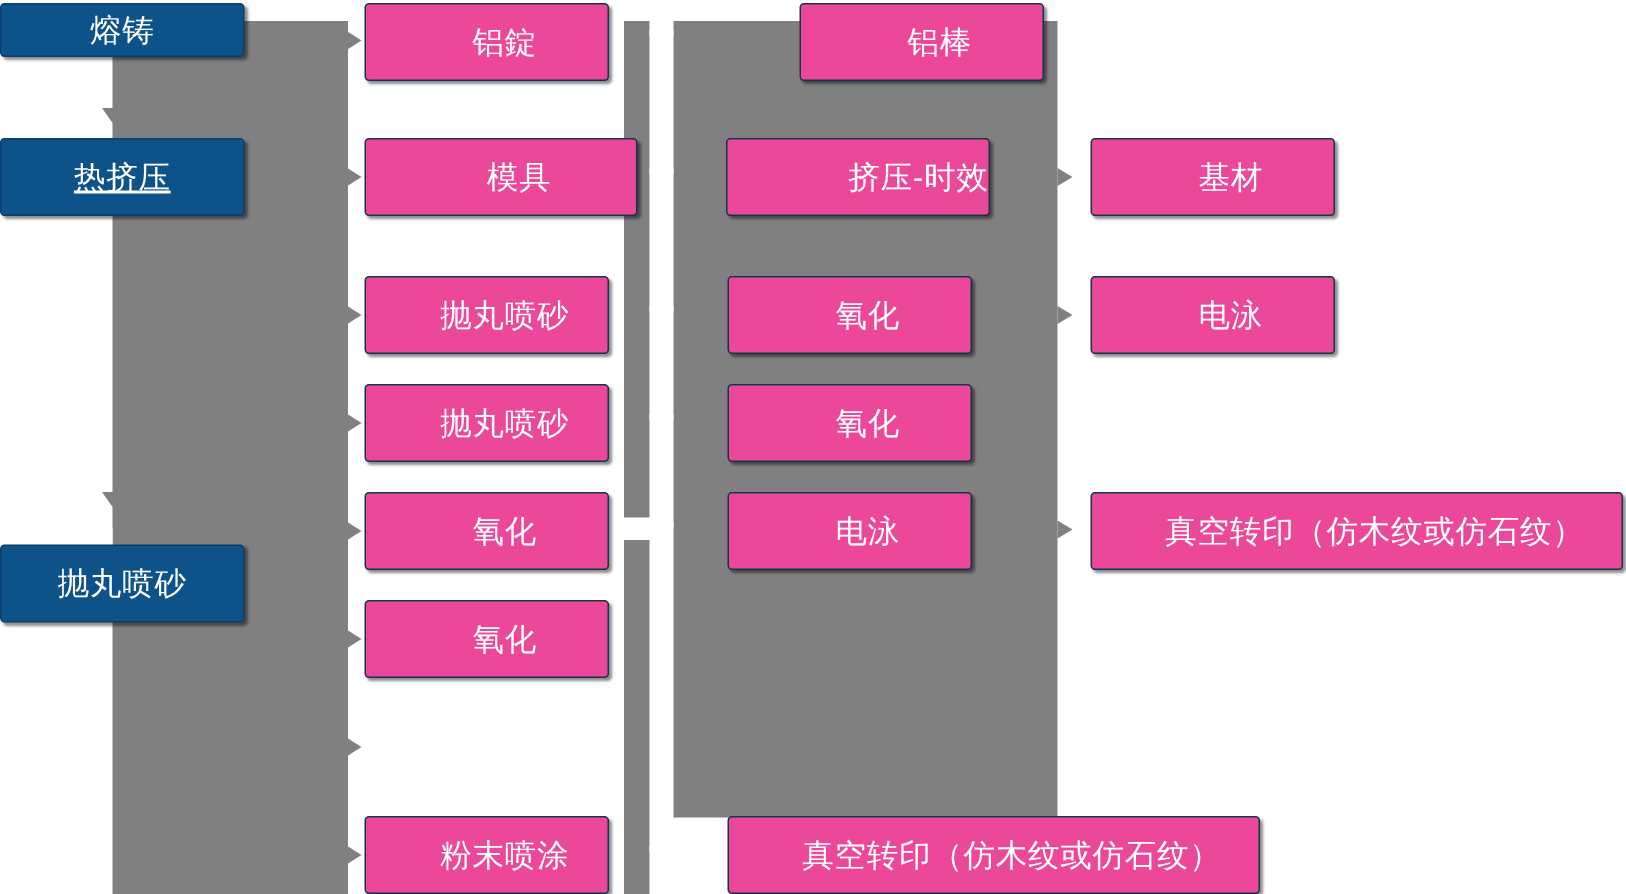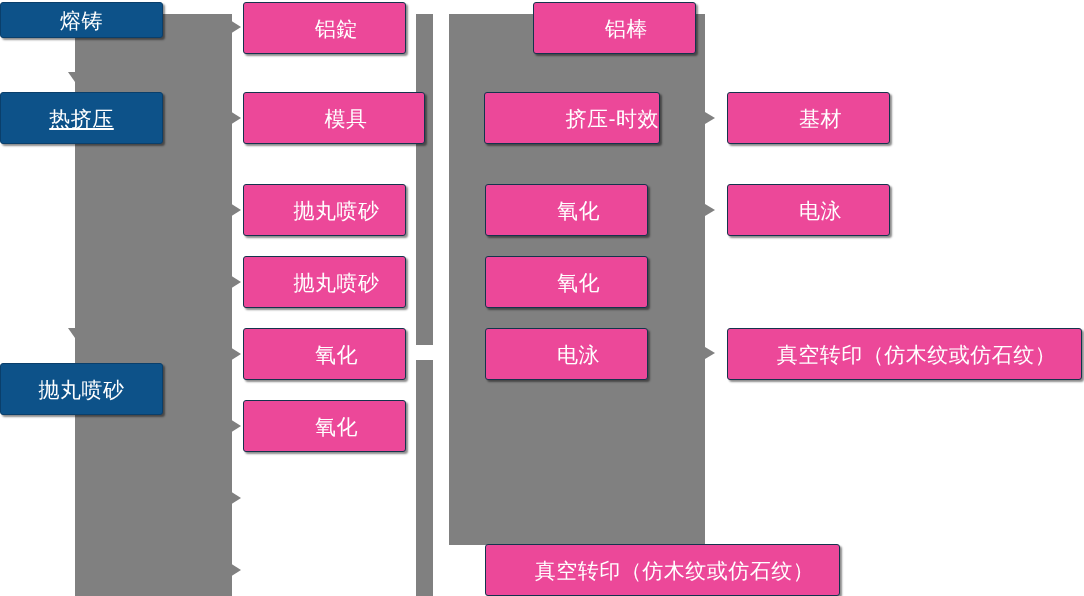--- a/index.html
+++ b/index.html
@@ -142,20 +142,23 @@
   </div>
   <div class="box light" style="left:243px; top:256px; width:163px; height:52px;">
     <span>抛丸喷砂</span>
   </div>
   <div class="box light" style="left:243px; top:328px; width:163px; height:52px;">
     <span>氧化</span>
   </div>
   <div class="box light" style="left:243px; top:400px; width:163px; height:52px;">
     <span>氧化</span>
   </div>
+  <div class="box light" style="left:243px; top:544px; width:163px; height:52px;">
+    <span>粉末喷涂</span>
+  </div>
 
   <div class="box light" style="left:485px; top:2px; width:163px; height:52px;margin-left:48px;">
     <span>铝棒</span>
   </div>
   <div class="box light" style="left:484px; top:92px; width:176px; height:52px;justify-content:flex-end;">
     <span>挤压-时效</span>
   </div>
   <div class="box light" style="left:485px; top:184px; width:163px; height:52px;">
     <span>氧化</span>
   </div>

